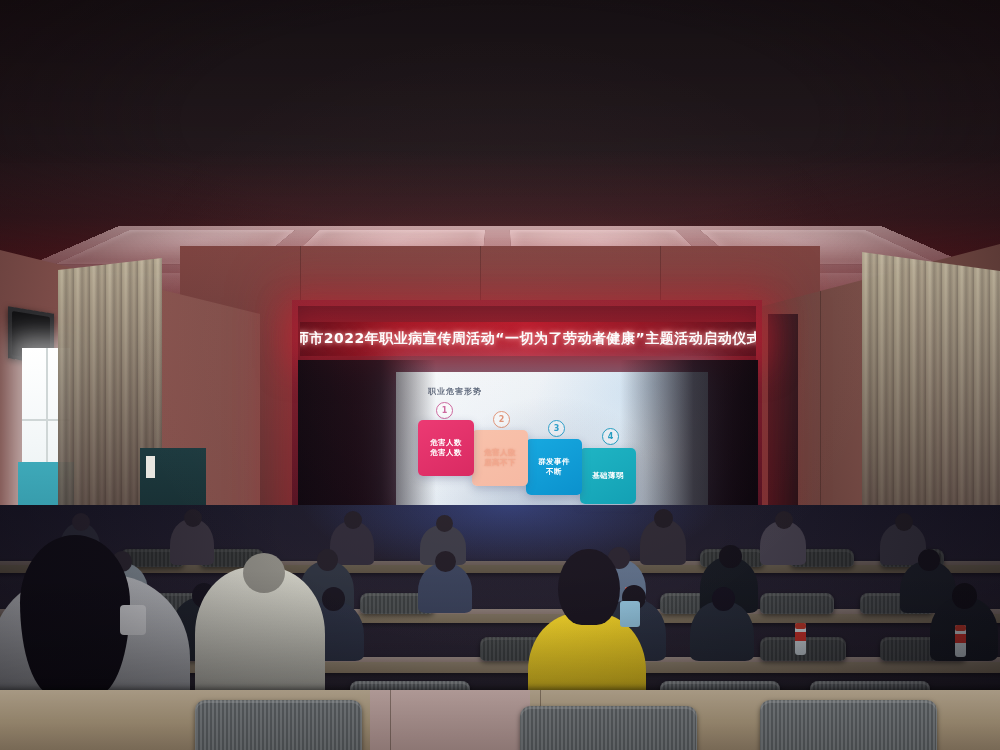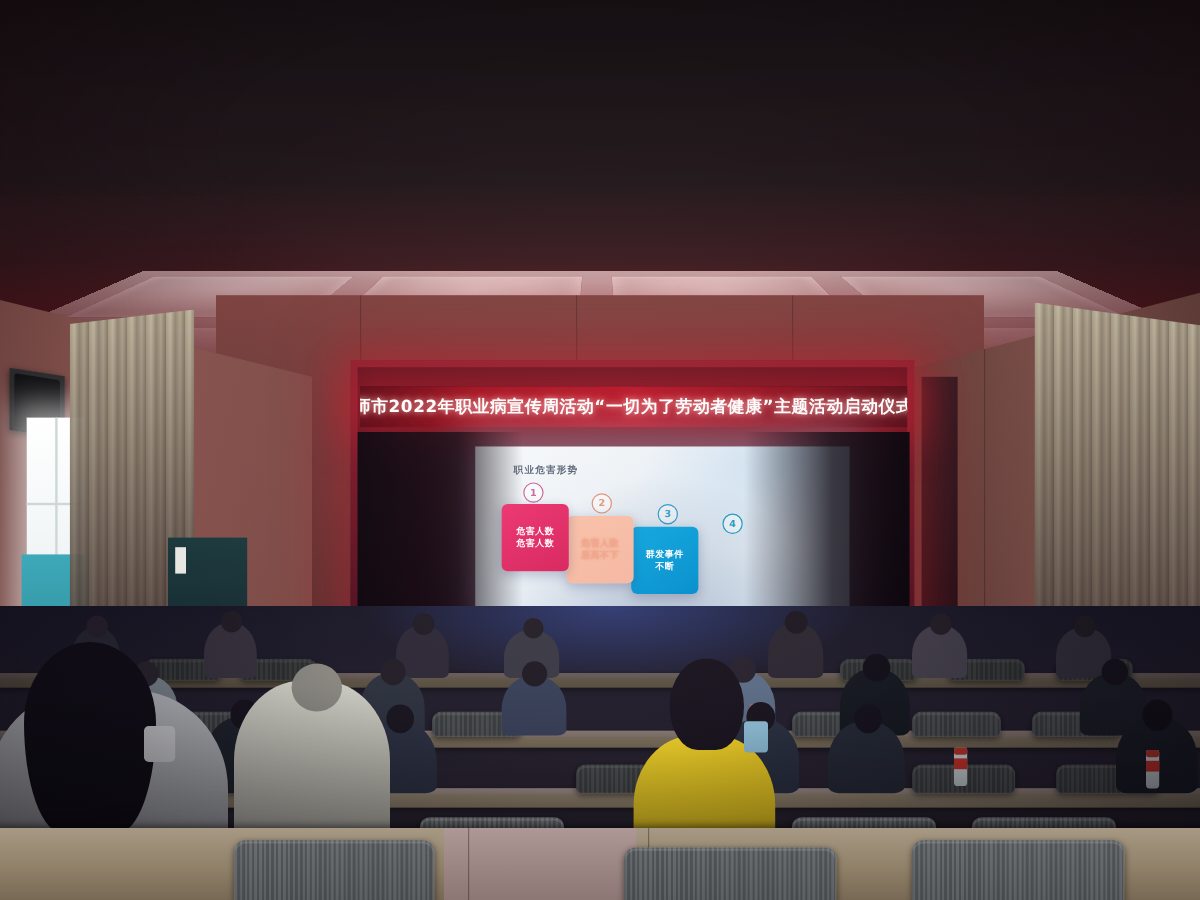--- a/index.html
+++ b/index.html
@@ -350,20 +350,25 @@
     <div class="sbox b2">
       <div>
         <div>危害人数</div>
         <div>居高不下</div>
       </div>
     </div>
     <div class="sbox b3">
       <div>
         <div>群发事件</div>
         <div>不断</div>
+      </div>
+    </div>
+    <div class="sbox b4">
+      <div>
+        <div>基础薄弱</div>
       </div>
     </div>
 
     <div class="screen-sheen"></div>
   </div>
   <div class="stage-dark"></div>
 
   <div class="hall">
     <div class="glowblue"></div>
 

